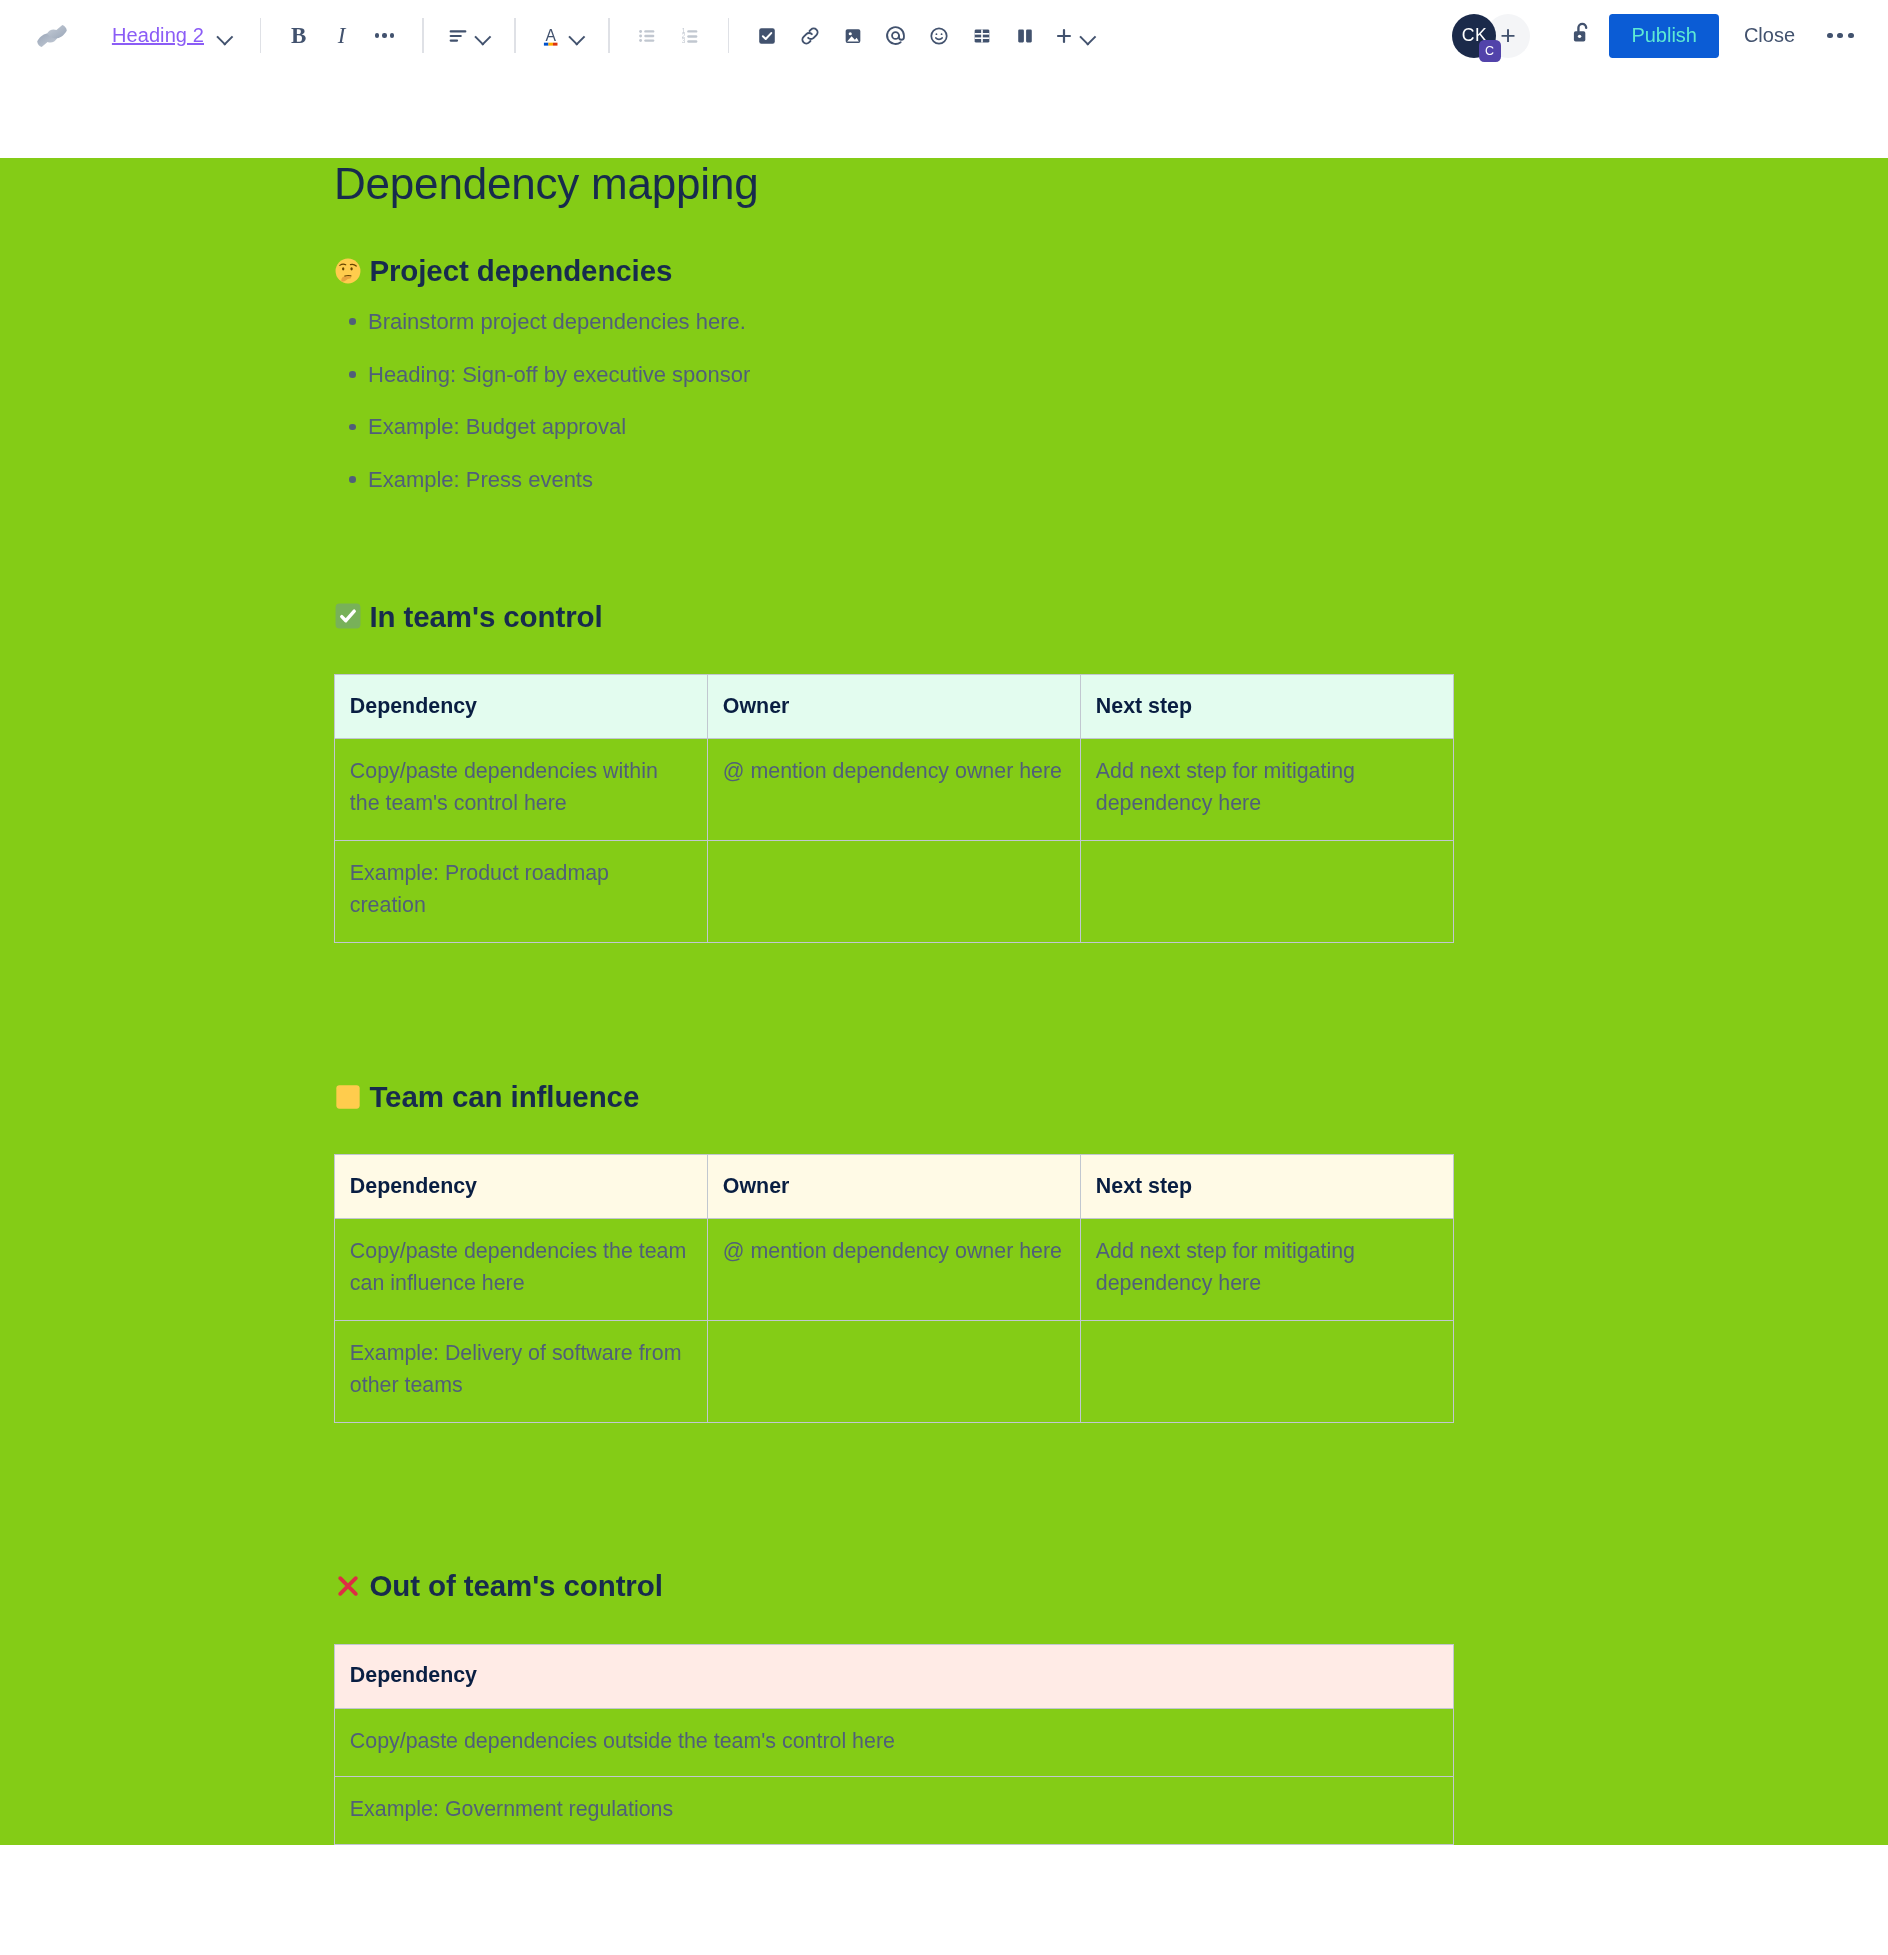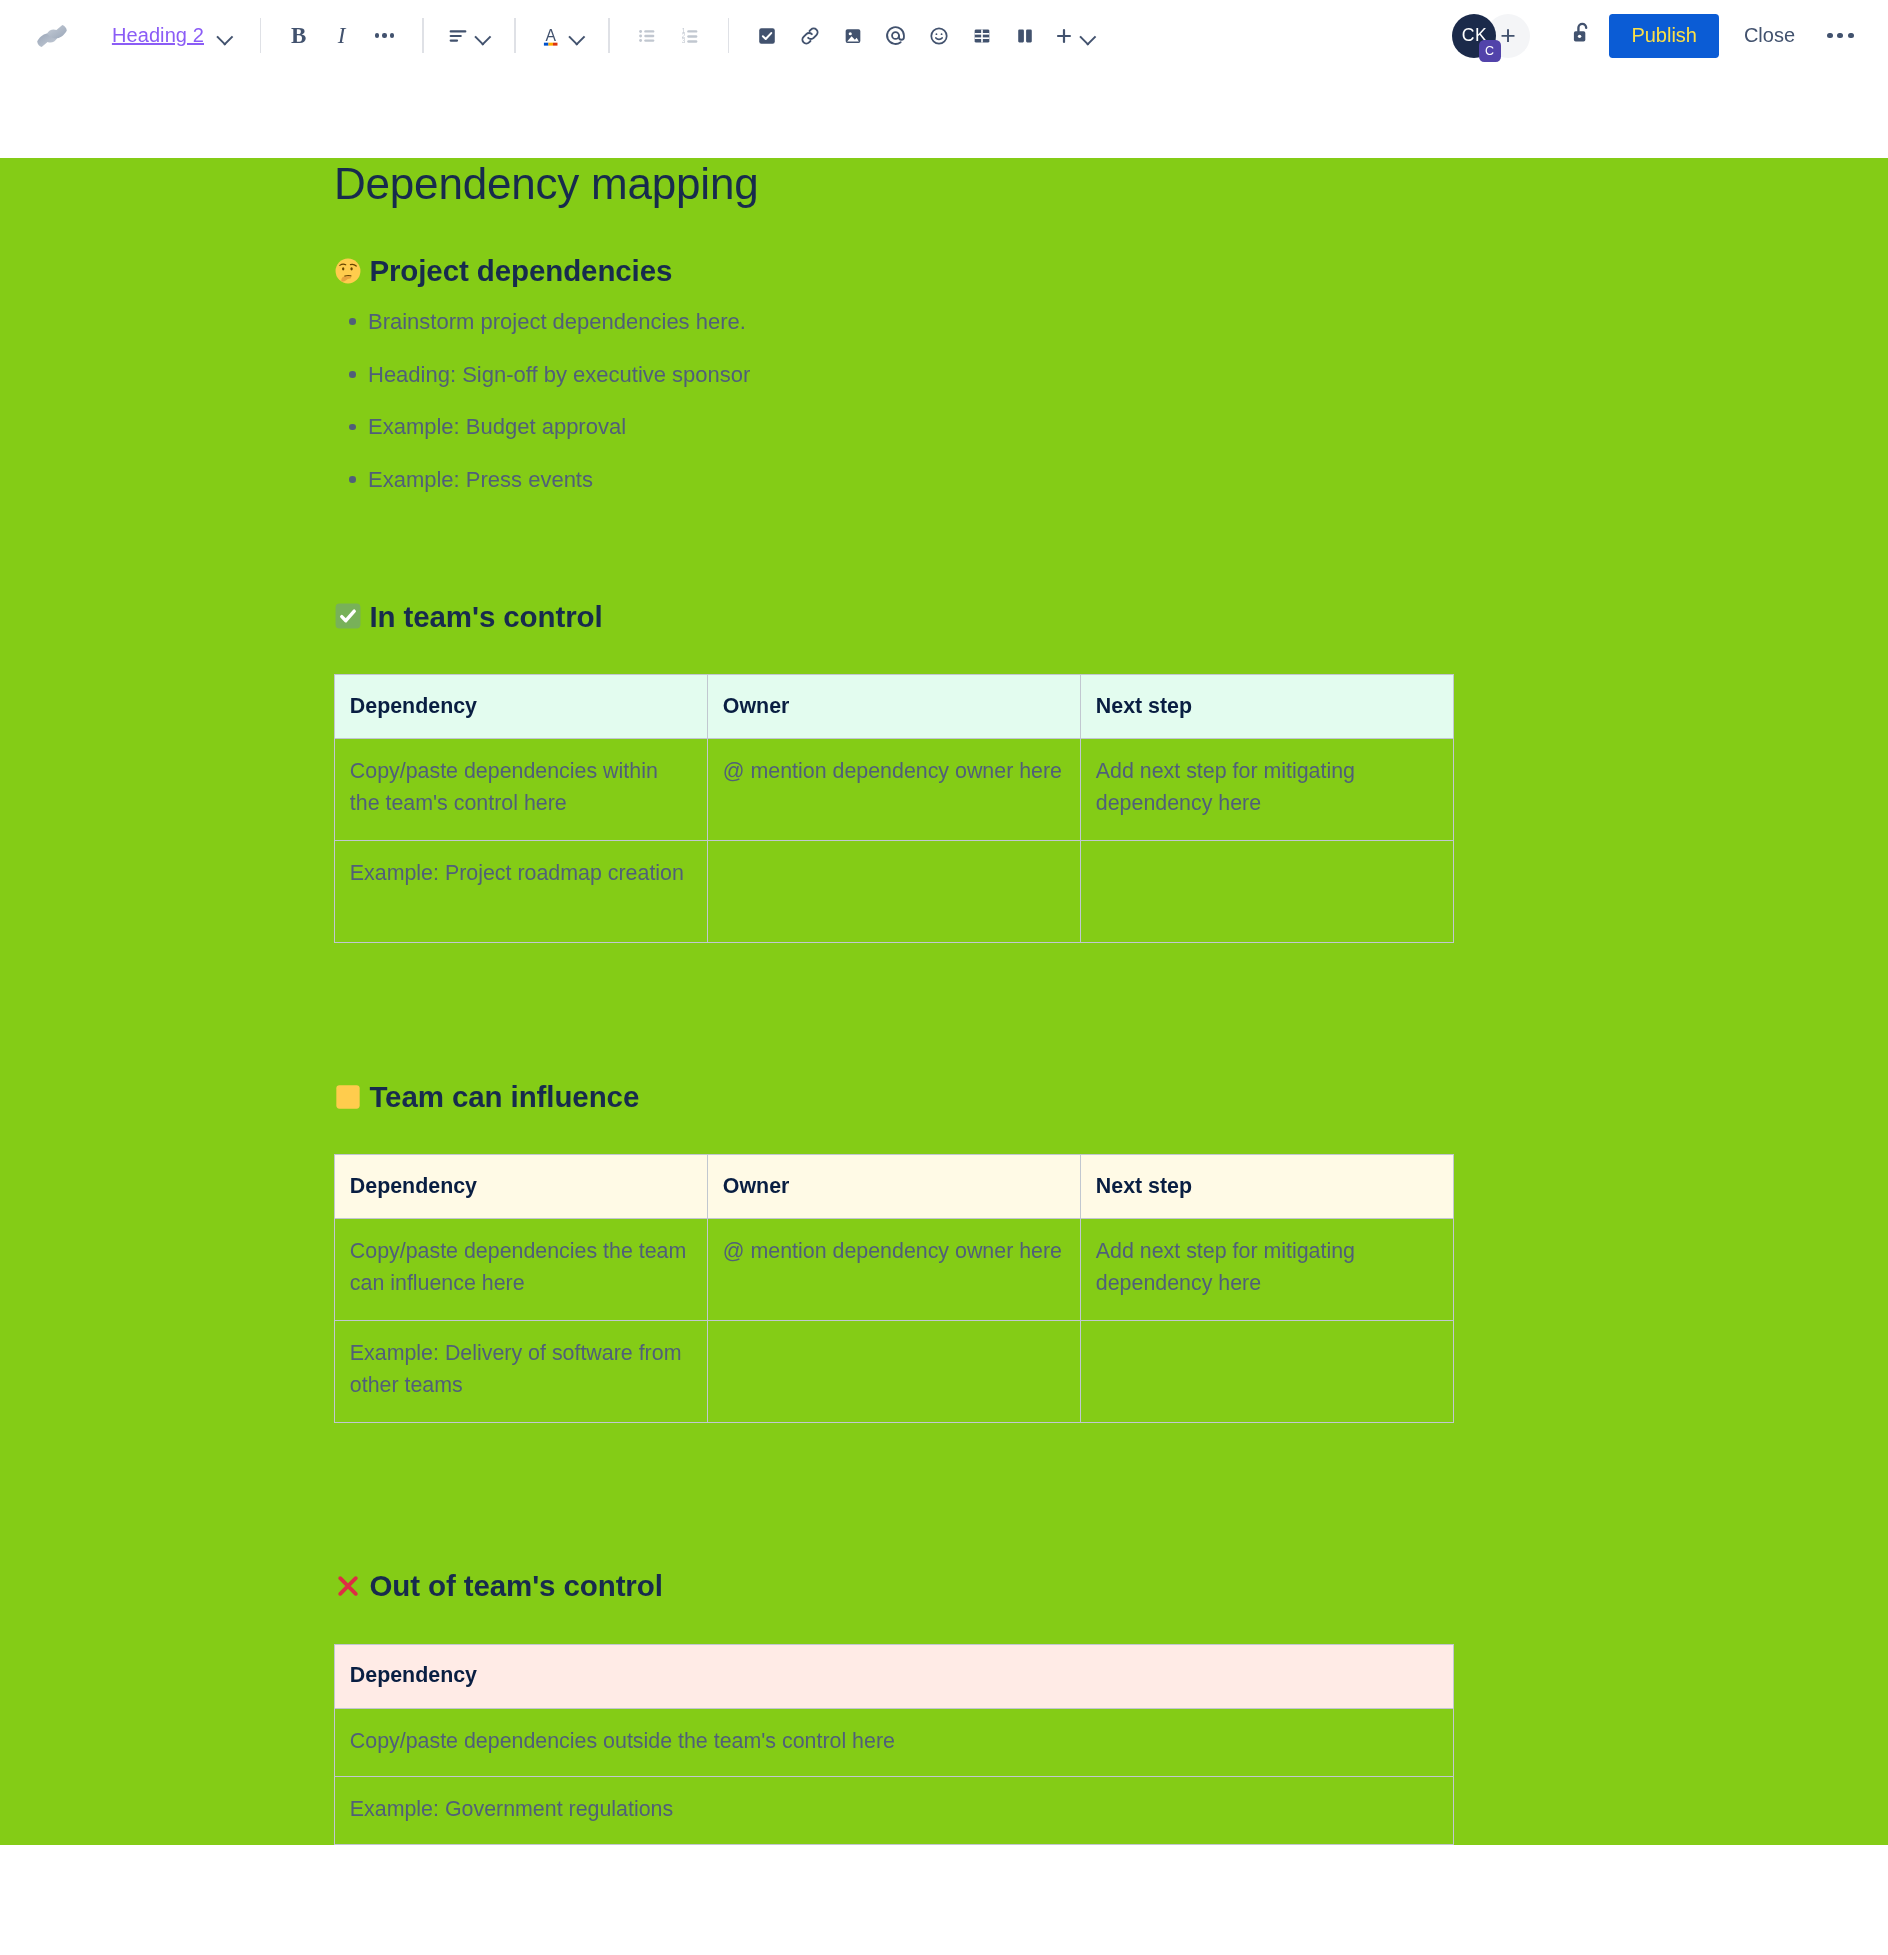--- a/index.html
+++ b/index.html
@@ -115,21 +115,21 @@
     margin-left: -10.3px;
     z-index: 1;
     cursor: pointer;
     color: #42526E;
   }
   .plus-glyph { font-size: 26.6px; line-height: 1; color: #42526E; font-weight: 300; }
 
   .tb-lock { margin: 0 13.3px 0 32px; cursor: pointer; display:flex; align-items:center; }
   .btn-publish {
     background: #0B5CD5;
-    color: #fde047;
+    color: #5eead4;
     border: none;
     border-radius: 3.7px;
     height: 44px;
     padding: 0 22px;
     font-size: 20px;
     font-family: "Liberation Sans", sans-serif;
     cursor: pointer;
     margin-right: 8.9px;
   }
   .btn-close {
@@ -495,21 +495,21 @@
             <th class="hdr-green">Next step</th>
           </tr>
         </thead>
         <tbody>
           <tr class="row-tall">
             <td>Copy/paste dependencies within the team's control here</td>
             <td>@ mention dependency owner here</td>
             <td>Add next step for mitigating dependency here</td>
           </tr>
           <tr class="row-empty">
-            <td>Example: Project roadmap creation</td>
+            <td>Example: Product roadmap creation</td>
             <td></td>
             <td></td>
           </tr>
         </tbody>
       </table>
     </div>
 
     <div class="sec3">
       <h2 class="sec-title">
         <span class="sec-emoji">

